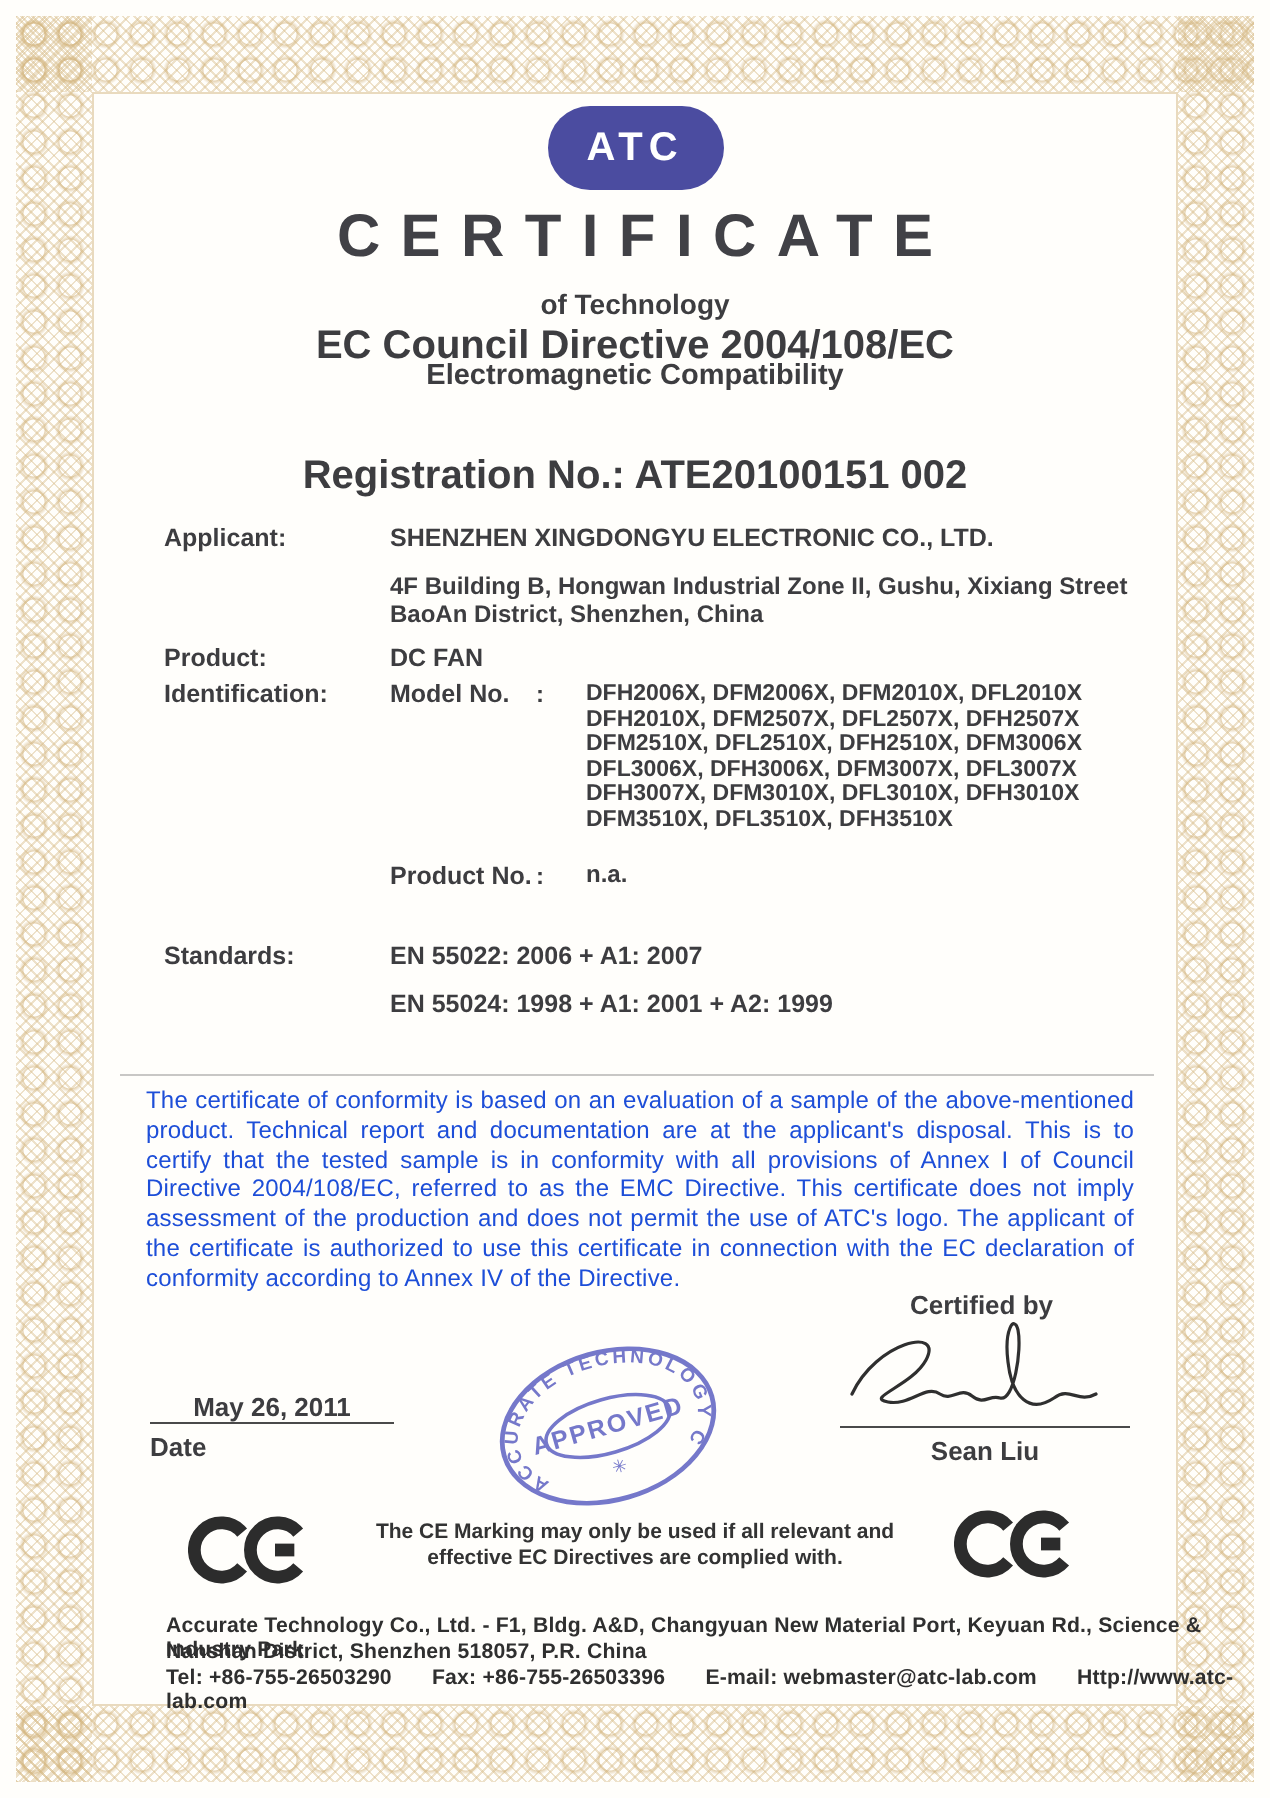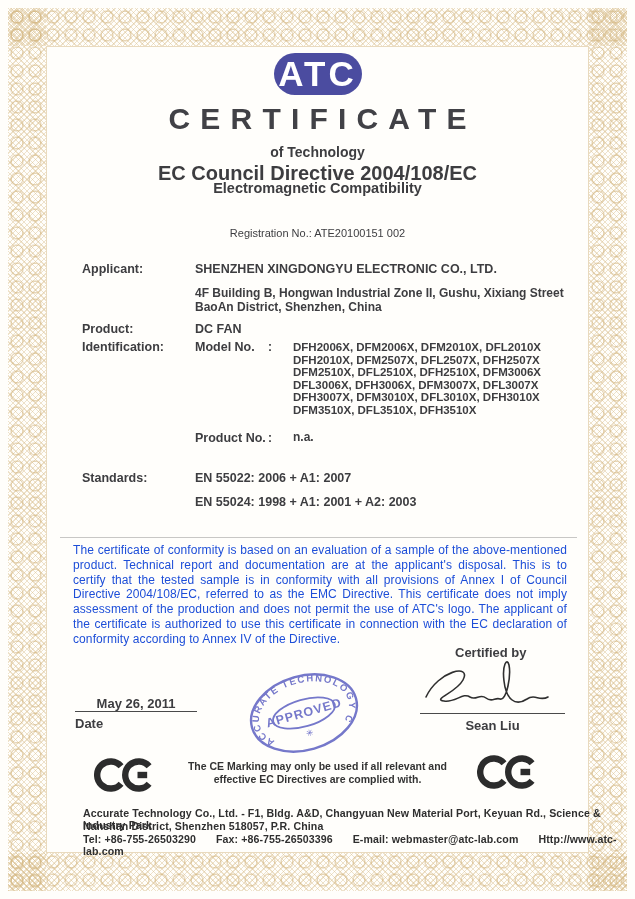--- a/index.html
+++ b/index.html
@@ -27,27 +27,27 @@
   .frame-inner { position:absolute; inset:46px; border:1px solid rgba(215,188,140,.55); pointer-events:none; }
 
   .abs { position:absolute; }
   .ctr { left:0; right:0; text-align:center; }
 
   
   .logo-pill {
     top:53px; left:50%; transform:translateX(-50%);
     width:88px; height:42px; line-height:42px; border-radius:22px;
     background:#4b4ca0; color:#ffffff; text-align:center;
-    font-size:35px; font-weight:bold; letter-spacing:3px;
+    font-size:20px; font-weight:bold; letter-spacing:3px;
   }
   .title { top:102px; font-size:30px; font-weight:bold; letter-spacing:0.34em; text-indent:0.34em; color:#414146; }
   .sub1  { top:144px; font-size:14px; font-weight:bold; }
   .sub2  { top:162px; font-size:20px; font-weight:bold; }
   .sub3  { top:180px; font-size:14.5px; font-weight:bold; }
-  .reg   { top:227px; font-size:11px; font-weight:normal; }
+  .reg   { top:227px; font-size:20px; font-weight:bold; }
 
   
   .lbl  { left:82px;  font-size:12.5px; font-weight:bold; }
   .val  { left:195px; font-size:12.5px; font-weight:bold; }
   .mcol { left:293px; font-size:11.5px; font-weight:bold; line-height:12.6px; }
   .colon{ left:268px; font-size:12px; font-weight:bold; }
 
   .rule { left:60px; width:517px; height:1px; background:rgba(110,110,110,.38); }
 
   .para {
@@ -113,21 +113,21 @@
     <div>DFH3007X, DFM3010X, DFL3010X, DFH3010X</div>
     <div>DFM3510X, DFL3510X, DFH3510X</div>
   </div>
 
   <div class="abs val" style="top:431px">Product No.</div>
   <div class="abs colon" style="top:431px">:</div>
   <div class="abs mcol" style="top:431px; font-size:12px">n.a.</div>
 
   <div class="abs lbl" style="top:471px">Standards:</div>
   <div class="abs val" style="top:471px">EN 55022: 2006 + A1: 2007</div>
-  <div class="abs val" style="top:495px">EN 55024: 1998 + A1: 2001 + A2: 2003</div>
+  <div class="abs val" style="top:495px">EN 55024: 1998 + A1: 2001 + A2: 1999</div>
 
   <div class="abs rule" style="top:537px"></div>
   <div class="abs para">The certificate of conformity is based on an evaluation of a sample of the above-mentioned product. Technical report and documentation are at the applicant's disposal. This is to certify that the tested sample is in conformity with all provisions of Annex I of Council Directive 2004/108/EC, referred to as the EMC Directive. This certificate does not imply assessment of the production and does not permit the use of ATC's logo. The applicant of the certificate is authorized to use this certificate in connection with the EC declaration of conformity according to Annex IV of the Directive.</div>
 
   <div class="abs cert-by">Certified by</div>
 
   <svg class="abs" style="left:418px; top:655px" width="150" height="60" viewBox="0 0 150 60">
     <path d="M8,42 C20,16 54,8 45,25 C38,38 14,44 26,46 C37,48 45,37 52,42 C58,46 62,38 68,43 C74,48 77,42 82,44 C89,46 93,20 91,10 C89,2 84,10 86,26 C88,44 97,52 109,44 C117,38 121,47 130,42" fill="none" stroke="#2f2f2f" stroke-width="1.6" stroke-linecap="round" stroke-linejoin="round"></path>
   </svg>
   <div class="abs sig-line"></div>

